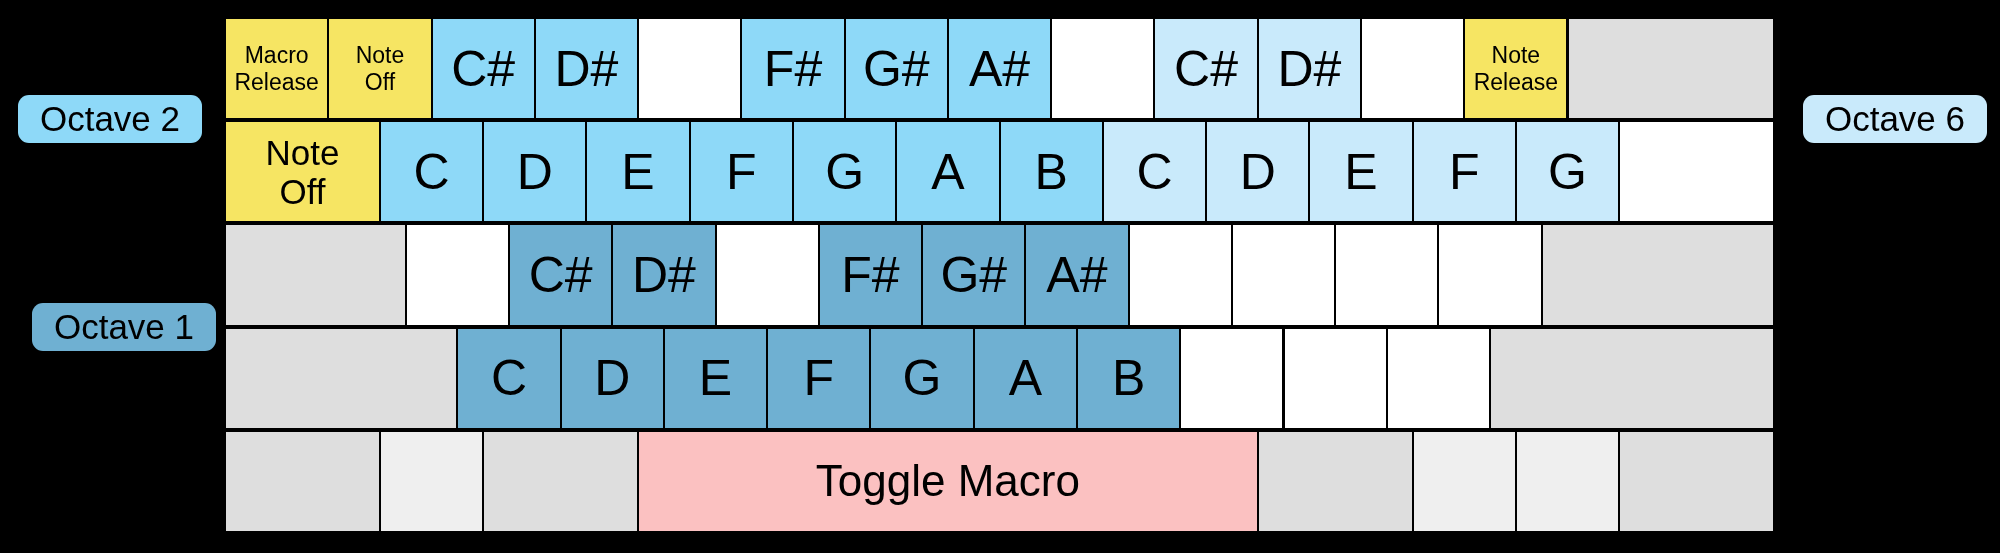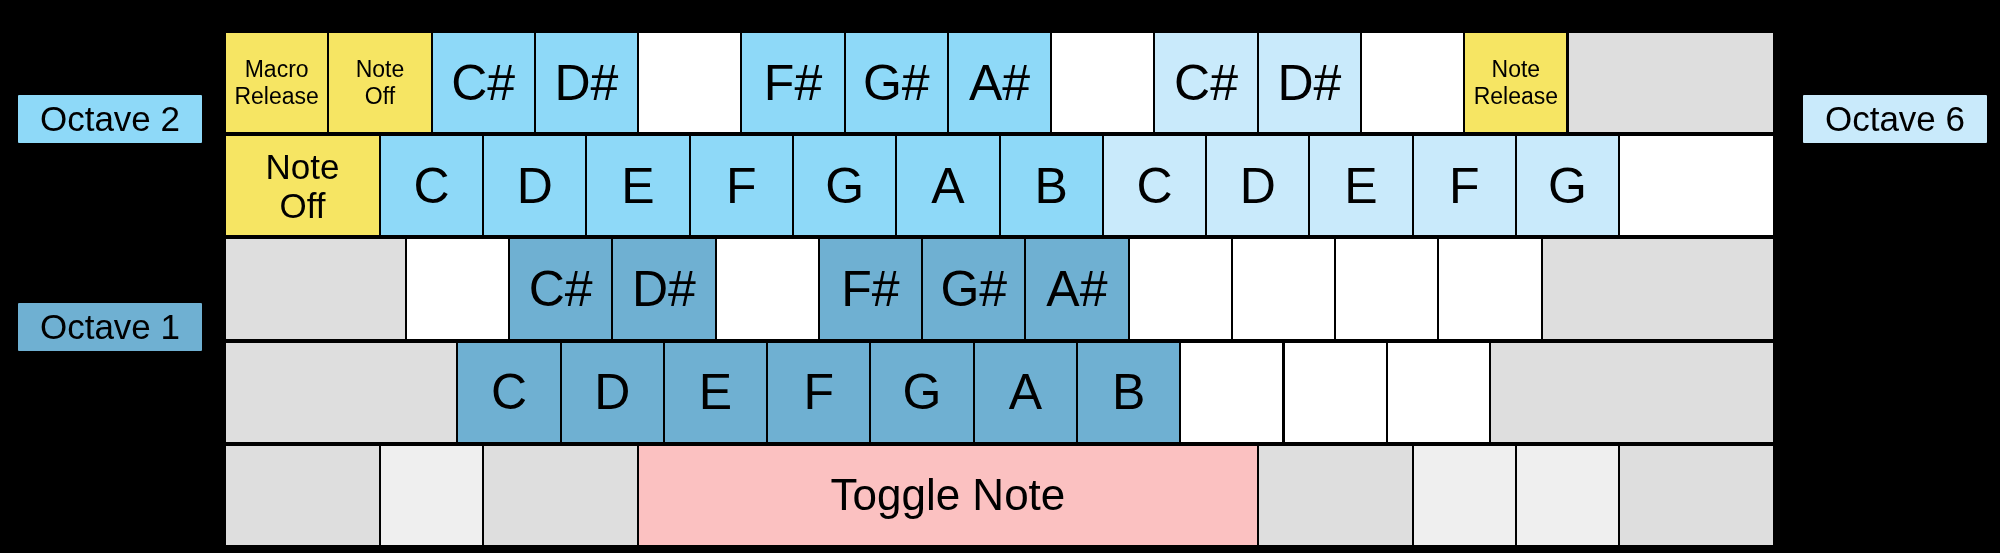--- a/index.html
+++ b/index.html
@@ -2,47 +2,47 @@
 <html style="--background: #000000; --key-border: #000000; --key-text: #000000; --action: #F6E563; --octave1: #6FB0D2; --octave2: #8ED9F8; --octave3: #C9EAFB; --toggle: #FBC1C1; --modifier: #DEDEDE; --modifier-light: #EFEFEF; --blank: #FFFFFF;"><head>
 <meta charset="utf-8">
 <style>
   html, body { margin: 0; padding: 0; background: #000; }
   .canvas {
     position: relative; width: 2000px; height: 553px;
     background: var(--background, #000);
     font-family: "Liberation Sans", "DejaVu Sans", sans-serif;
     overflow: hidden;
   }
-  .keyboard { position: absolute; left: 224px; top: 31px; width: 1551px; height: 518px; }
+  .keyboard { position: absolute; left: 224px; top: 17px; width: 1551px; height: 518px; }
   .key {
     position: absolute; box-sizing: border-box;
     border: 2px solid var(--key-border, #000);
     display: flex; align-items: center; justify-content: center;
     text-align: center; color: var(--key-text, #000);
     white-space: pre-line;
   }
   .c-action         { background: var(--action); }
   .c-octave1        { background: var(--octave1); }
   .c-octave2        { background: var(--octave2); }
   .c-octave3        { background: var(--octave3); }
   .c-toggle         { background: var(--toggle); }
   .c-modifier       { background: var(--modifier); }
   .c-modifier-light { background: var(--modifier-light); }
   .c-blank          { background: var(--blank); }
   .fs-s  { font-size: 23px; line-height: 1.15; }
   .fs-m  { font-size: 35px; line-height: 1.12; }
   .fs-l  { font-size: 50px; line-height: 1; }
   .fs-xl { font-size: 44px; line-height: 1; }
   .pill {
-    position: absolute; height: 48px; min-width: 184px; border-radius: 1px;
+    position: absolute; height: 48px; min-width: 184px; border-radius: 11px;
     display: flex; align-items: center; justify-content: center;
     font-size: 35px; color: #000; padding: 0 10px; box-sizing: border-box;
   }
   .pill-oct2 { left: 18px;  top: 95px;  background: var(--octave2); }
-  .pill-oct1 { left: 18px;  top: 303px; background: var(--octave1); }
+  .pill-oct1 { left: 32px;  top: 303px; background: var(--octave1); }
   .pill-oct3 { right: 13px; top: 95px;  background: var(--octave3); }
 </style>
 </head>
 <body>
 
 <div class="canvas">
   <div class="pill pill-oct2">Octave 2</div>
   <div class="pill pill-oct1">Octave 1</div>
   <div class="pill pill-oct3">Octave 6</div>
   <div class="keyboard" id="keyboard">
@@ -99,19 +99,19 @@
       <div class="key c-octave1 fs-l" style="left: 645.4px; top: 309.6px; width: 105.3px; height: 103.2px;">G</div>
       <div class="key c-octave1 fs-l" style="left: 748.7px; top: 309.6px; width: 105.3px; height: 103.2px;">A</div>
       <div class="key c-octave1 fs-l" style="left: 852px; top: 309.6px; width: 105.3px; height: 103.2px;">B</div>
       <div class="key c-blank fs-l" style="left: 955.2px; top: 309.6px; width: 105.3px; height: 103.2px;"></div>
       <div class="key c-blank fs-l" style="left: 1058.5px; top: 309.6px; width: 105.3px; height: 103.2px;"></div>
       <div class="key c-blank fs-l" style="left: 1161.8px; top: 309.6px; width: 105.3px; height: 103.2px;"></div>
       <div class="key c-modifier fs-l" style="left: 1265.1px; top: 309.6px; width: 286px; height: 103.2px;"></div>
       <div class="key c-modifier fs-l" style="left: 0px; top: 412.8px; width: 156.9px; height: 103.2px;"></div>
       <div class="key c-modifier-light fs-l" style="left: 154.9px; top: 412.8px; width: 105.3px; height: 103.2px;"></div>
       <div class="key c-modifier fs-l" style="left: 258.2px; top: 412.8px; width: 156.9px; height: 103.2px;"></div>
-      <div class="key c-toggle fs-xl" style="left: 413.1px; top: 412.8px; width: 621.6px; height: 103.2px;">Toggle Note</div>
+      <div class="key c-toggle fs-xl" style="left: 413.1px; top: 412.8px; width: 621.6px; height: 103.2px;">Toggle Macro</div>
       <div class="key c-modifier fs-l" style="left: 1032.7px; top: 412.8px; width: 156.9px; height: 103.2px;"></div>
       <div class="key c-modifier-light fs-l" style="left: 1187.6px; top: 412.8px; width: 105.3px; height: 103.2px;"></div>
       <div class="key c-modifier-light fs-l" style="left: 1290.9px; top: 412.8px; width: 105.3px; height: 103.2px;"></div>
       <div class="key c-modifier fs-l" style="left: 1394.1px; top: 412.8px; width: 156.9px; height: 103.2px;"></div>
     </div>
 </div>
 
 </body></html>

